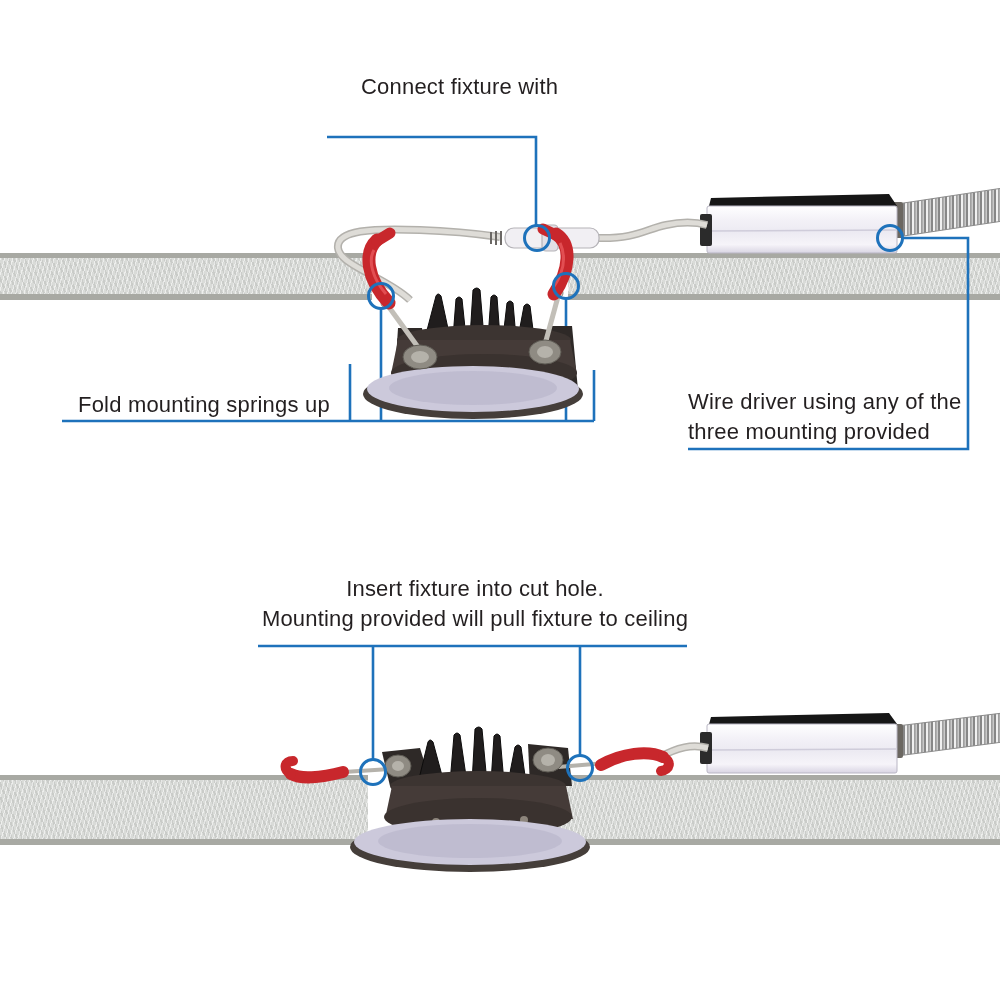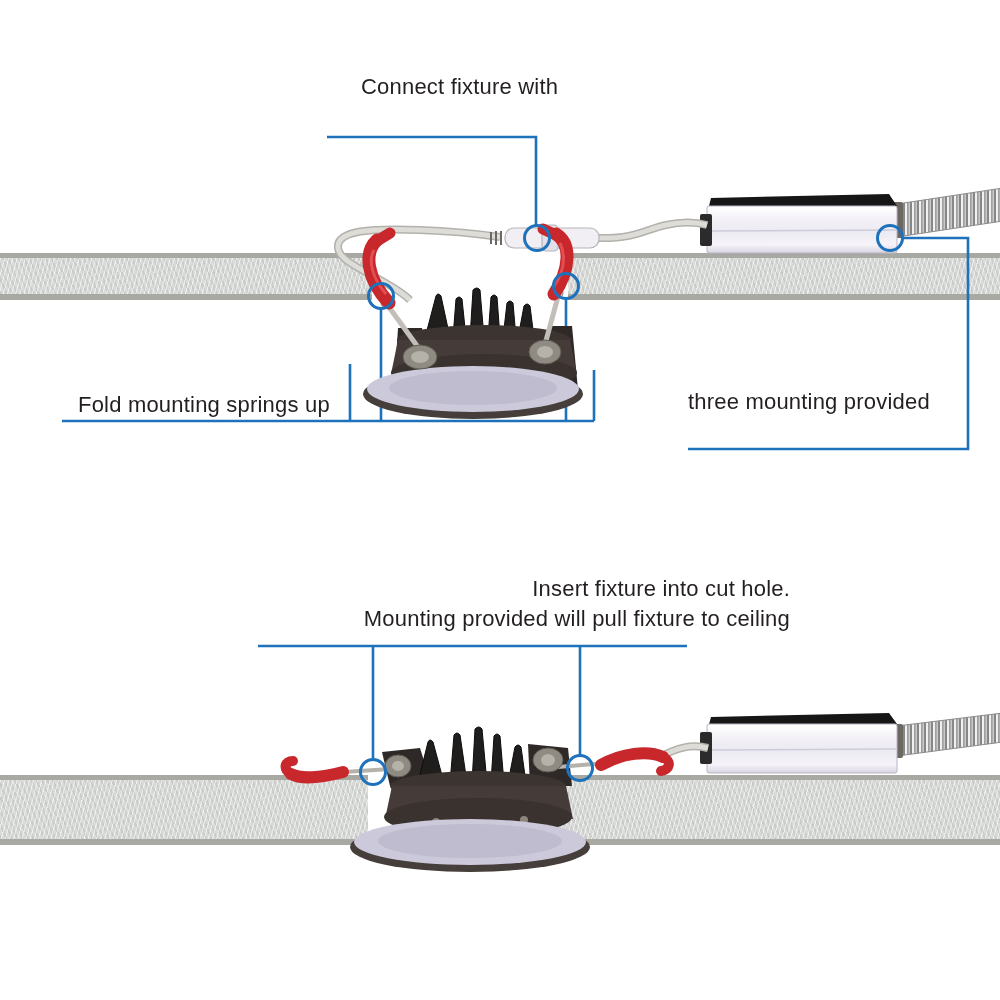--- a/index.html
+++ b/index.html
@@ -16,41 +16,42 @@
     border-top:5px solid #a8a9a3;
     border-bottom:6px solid #a8a9a3;
   }
   .c-top{top:253px;height:47px;}
   .c-bot{top:775px;height:70px;}
   #diagram-svg{position:absolute;left:0;top:0;z-index:2;}
   .label{
     position:absolute;z-index:3;font-size:22px;line-height:30px;
     color:#231f20;letter-spacing:.2px;white-space:nowrap;
   }
-  .label.center{text-align:right;}
+  .label.center{text-align:center;}
 </style>
 </head>
 <body>
 
 <div id="canvas">
 
   <div class="ceiling c-top" style="left:0;width:372px;"></div>
   <div class="ceiling c-top" style="left:568px;width:432px;"></div>
   <div class="ceiling c-bot" style="left:0;width:368px;"></div>
   <div class="ceiling c-bot" style="left:553px;width:447px;"></div>
 
   <div class="label" style="left:330px;top:72px;margin-left:31px;">
     <div>Connect fixture with</div>
   </div>
 
   <div class="label" style="left:78px;top:390px;text-align:center;">
     <div>Fold mounting springs up</div>
   </div>
 
   <div class="label" style="left:688px;top:387px;">
+    <div>Wire driver using any of the</div>
     <div>three mounting provided</div>
   </div>
 
   <div class="label center" style="left:160px;top:574px;width:630px;">
     <div>Insert fixture into cut hole.</div>
     <div>Mounting provided will pull fixture to ceiling</div>
   </div>
 
   <svg id="diagram-svg" width="1000" height="1000" viewBox="0 0 1000 1000">
     <defs>

